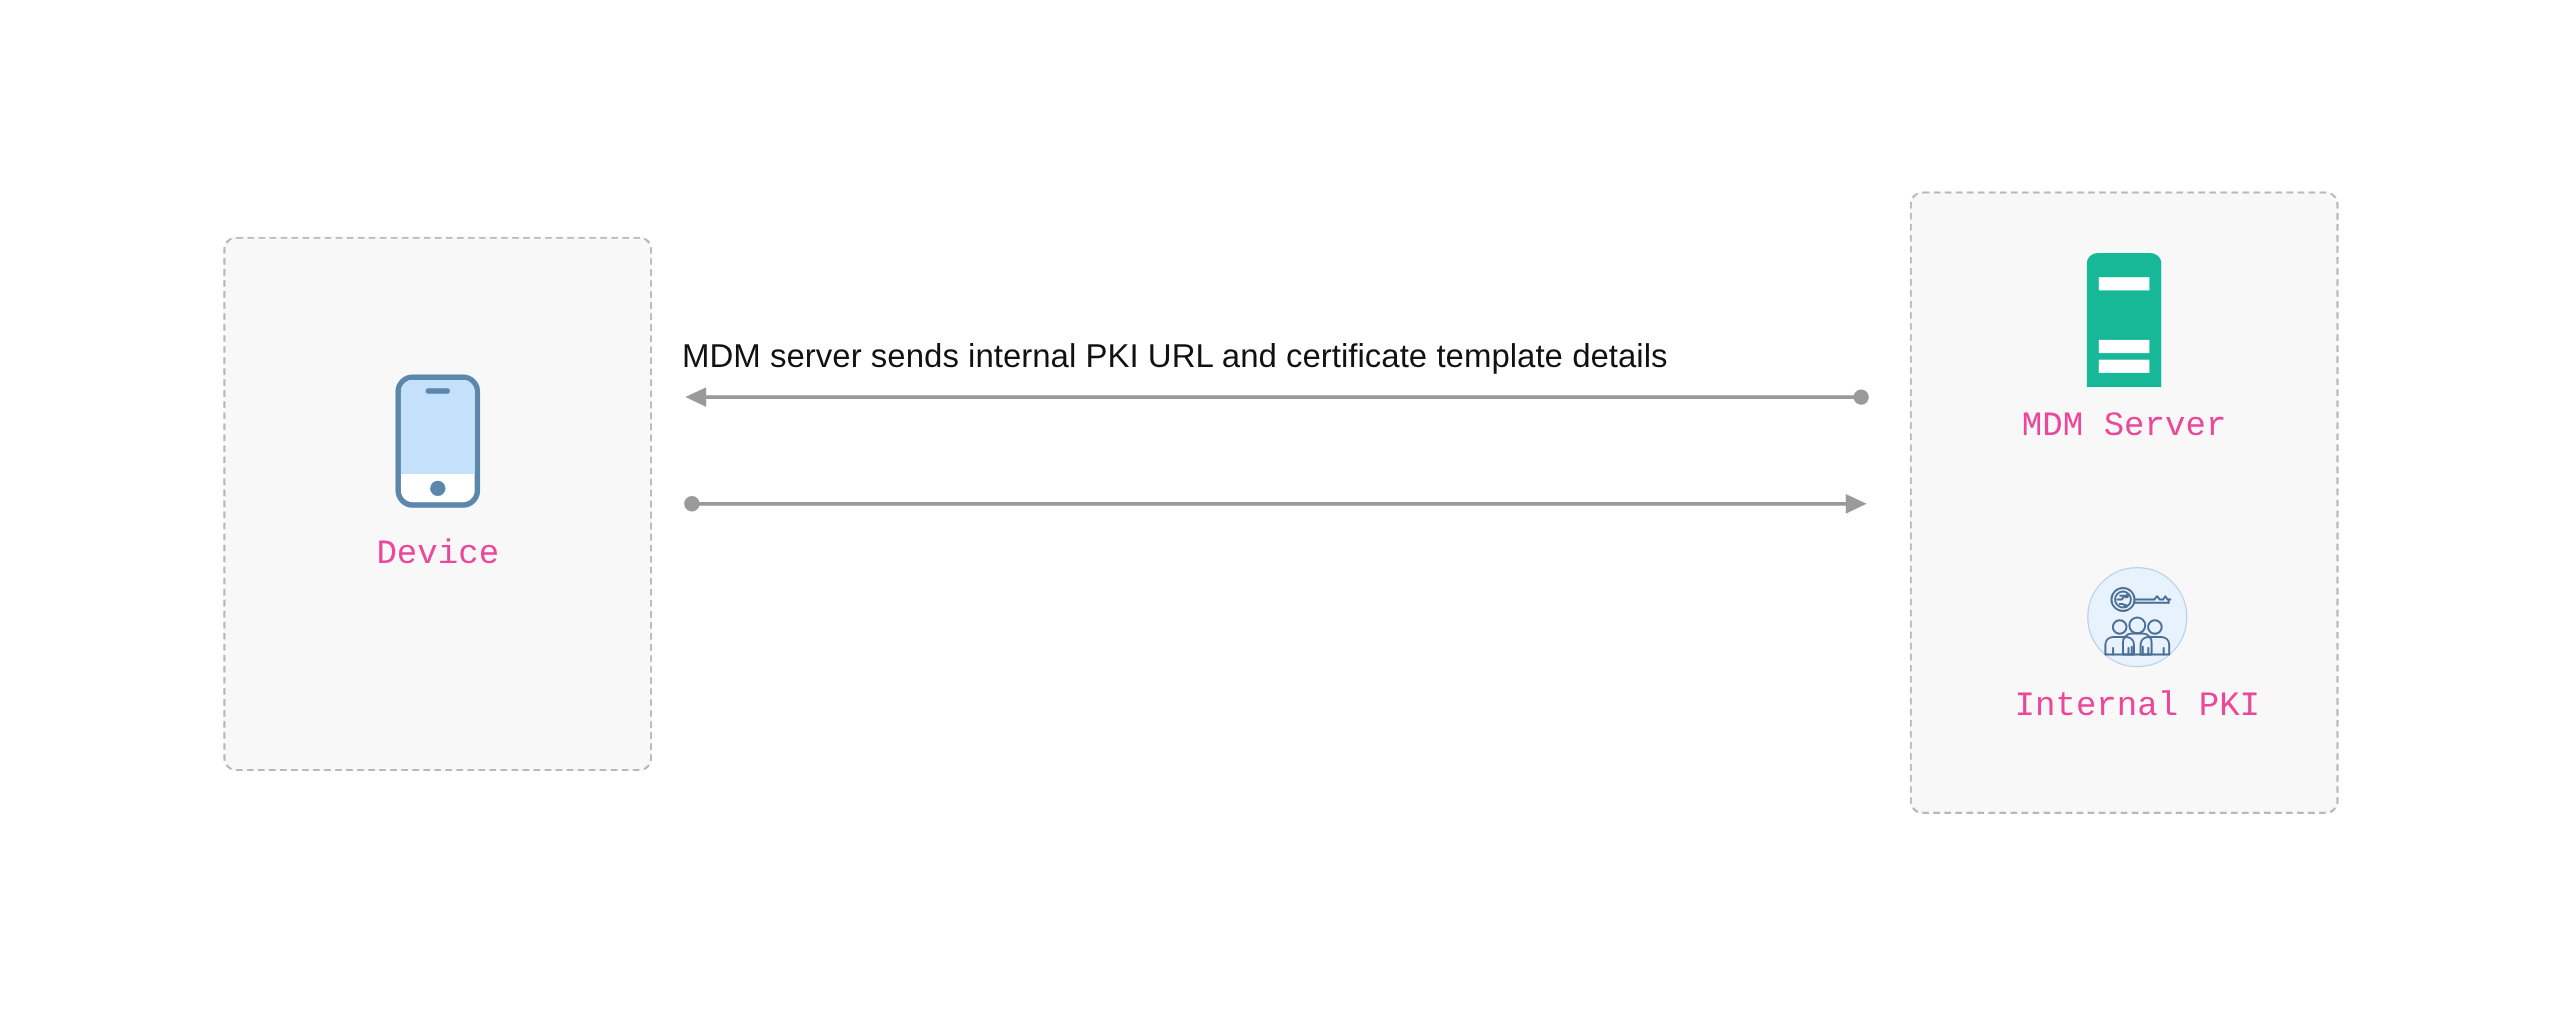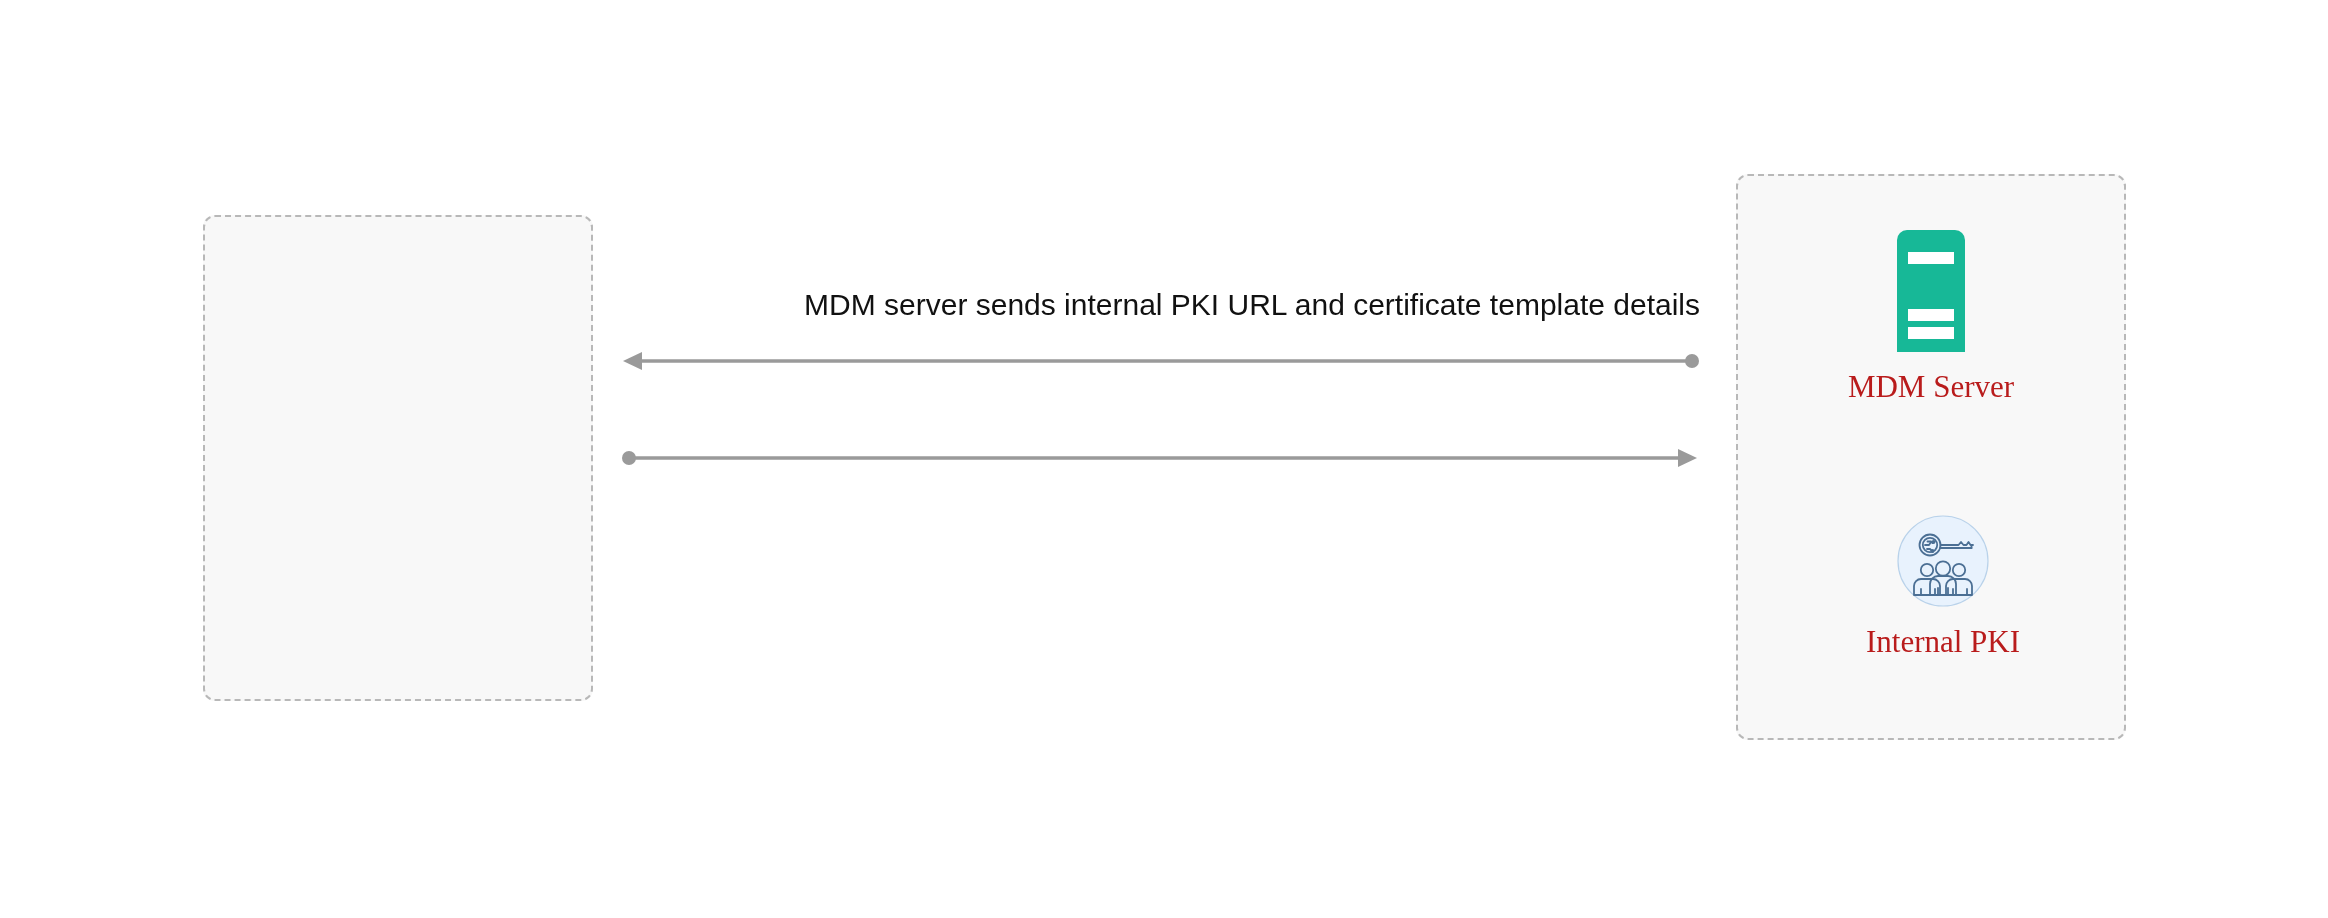--- a/index.html
+++ b/index.html
@@ -31,24 +31,24 @@
 
   
   .node {
     position: absolute;
     display: flex;
     flex-direction: column;
     align-items: center;
   }
   .node-label {
     font-size: 31px;
-    color: #b91c1c;
+    color: #ec4899;
     line-height: 1.1;
     white-space: nowrap;
-    font-family: Liberation Serif, serif;
+    font-family: Liberation Mono, monospace;
   }
 
   
   #node-device  { left: 203px; top: 340px; width: 390px; }
   .phone-wrap { margin-bottom: 21px; }
 
   
   #node-mdm { left: 1736px; top: 230px; width: 390px; }
   .server-wrap { margin-bottom: 14px; }
 
@@ -56,42 +56,54 @@
   #node-pki { left: 1748px; top: 515px; width: 390px; }
   .pki-wrap { margin-bottom: 14px; }
 
   
   .msg { position: absolute; }
   .msg-label {
     position: absolute;
     font-size: 30px;
     color: #111111;
     white-space: nowrap;
-    text-align: right;
+    text-align: left;
     line-height: 1;
     font-family: "Liberation Sans", sans-serif;
+    margin-top: 20px;
   }
   .msg-arrow { position: absolute; left: 0; top: 0; }
 
   #msg-0 { left: 620px; top: 290px; width: 1090px; height: 90px; }
   #msg-1 { left: 620px; top: 385px; width: 1090px; height: 90px; }
   #msg-2 { left: 620px; top: 540px; width: 1090px; height: 90px; }
 
   #msg-0 .msg-label { left: 0; top: 0;  width: 1080px; }
   #msg-1 .msg-label { left: 0; top: 0;  width: 1055px; }
   #msg-2 .msg-label { left: 0; top: 0;  width: 1045px; }
 </style>
 </head>
 <body>
 
 <div id="canvas">
 
   <div id="zone-device" class="zone"></div>
   <div id="zone-backend" class="zone"></div>
 
+  <div id="node-device" class="node">
+    <div class="phone-wrap">
+      <svg width="78" height="122" viewBox="0 0 78 122" xmlns="http://www.w3.org/2000/svg">
+        <rect x="3" y="3" width="72" height="116" rx="13" ry="13" fill="#ffffff" stroke="#5b87ad" stroke-width="5"></rect>
+        <path d="M5.5 16 a10.5 10.5 0 0 1 10.5 -10.5 h46 a10.5 10.5 0 0 1 10.5 10.5 v75 h-67 z" fill="#c5e0fa"></path>
+        <rect x="28" y="13" width="22" height="5" rx="2.5" fill="#5b87ad"></rect>
+        <circle cx="39" cy="104" r="7" fill="#5b87ad"></circle>
+      </svg>
+    </div>
+    <div class="node-label">Device</div>
+  </div>
 
   <div id="node-mdm" class="node">
     <div class="server-wrap">
       <svg width="68" height="122" viewBox="0 0 68 122" xmlns="http://www.w3.org/2000/svg">
         <path d="M0 10 a10 10 0 0 1 10 -10 h48 a10 10 0 0 1 10 10 v112 h-68 z" fill="#17b897"></path>
         <rect x="11" y="22" width="46" height="12" fill="#ffffff"></rect>
         <rect x="11" y="79" width="46" height="12" fill="#ffffff"></rect>
         <rect x="11" y="97" width="46" height="12" fill="#ffffff"></rect>
       </svg>
     </div>

